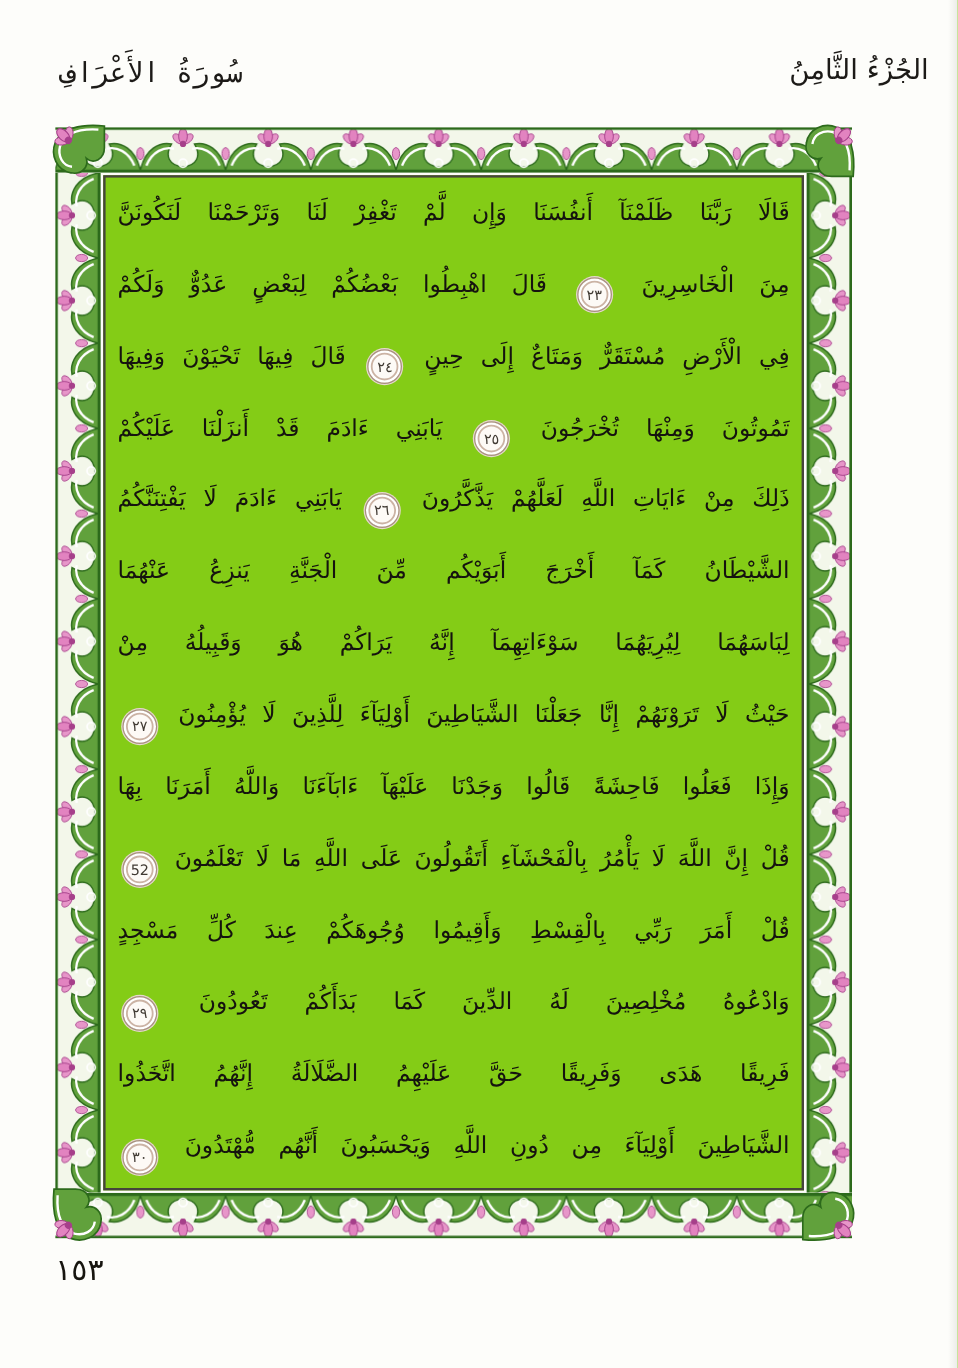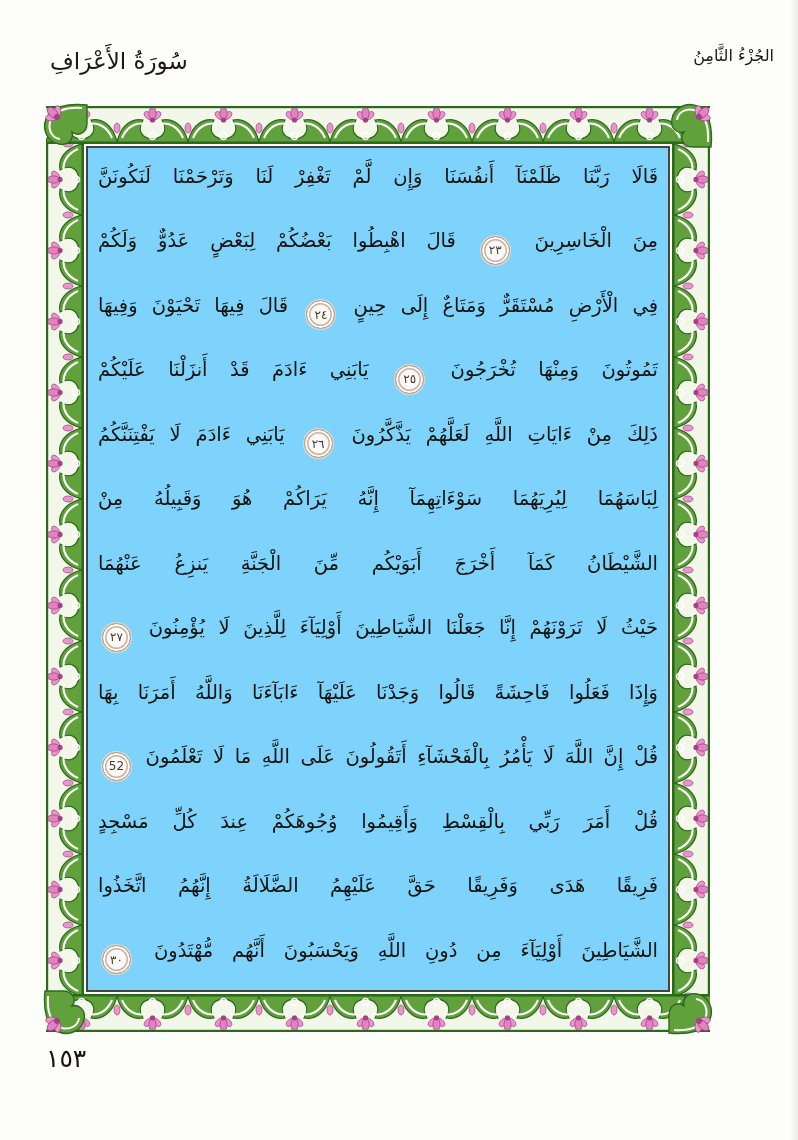--- a/index.html
+++ b/index.html
@@ -8,44 +8,44 @@
     background:#fdfdfa;
     font-family:"DejaVu Sans",sans-serif;
   }
   .page{position:absolute;inset:0;}
   .scan-edge{position:absolute;right:0;top:0;width:8px;height:100%;
     background:linear-gradient(to right,rgba(0,0,0,0),rgba(0,0,0,0.07));}
 
   
   .surah-title{
     position:absolute;left:50px;top:48px;font-size:23px;color:#1c1a17;
-    direction:rtl;letter-spacing:0;
+    direction:rtl;letter-spacing:0;font-family:Liberation Mono, monospace;
   }
   .juz-title{
-    position:absolute;right:24px;top:46px;font-size:16px;color:#1c1a17;
+    position:absolute;right:24px;top:46px;font-size:23px;color:#1c1a17;
     direction:rtl;
   }
 
   
   .border-box{position:absolute;left:46px;top:106px;width:664px;height:926px;}
   .band{position:absolute;display:block;}
   .band-top{left:0;top:0;width:664px;height:38px;}
   .band-bottom{left:0;bottom:0;width:664px;height:38px;transform:scaleY(-1);}
   .band-left{left:0;top:38px;width:38px;height:850px;}
   .band-right{right:0;top:38px;width:38px;height:850px;transform:scaleX(-1);}
   .corner{position:absolute;width:50px;height:50px;}
   .c-tl{left:-7px;top:-7px;}
   .c-tr{right:-7px;top:-7px;transform:rotate(90deg);}
   .c-br{right:-7px;bottom:-7px;transform:rotate(180deg);}
   .c-bl{left:-7px;bottom:-7px;transform:rotate(270deg);}
 
   
   .text-frame{
     position:absolute;left:40px;top:40px;right:40px;bottom:40px;
-    border:2px solid #45453b;background:#7dd3fc;
+    border:2px solid #45453b;background:#84cc16;
   }
   .text-area{
     position:absolute;inset:2px 10px;display:flex;flex-direction:column;
   }
   .qline{
     flex:1;direction:rtl;unicode-bidi:embed;
     text-align:justify;text-align-last:justify;
     font-size:19.5px;color:#15130f;line-height:54px;
     white-space:nowrap;overflow:visible;
   }
@@ -239,26 +239,27 @@
       </g>
     </svg>
 
     <div class="text-frame">
       <div class="text-area">
           <div class="qline">قَالَا رَبَّنَا ظَلَمْنَآ أَنفُسَنَا وَإِن لَّمْ تَغْفِرْ لَنَا وَتَرْحَمْنَا لَنَكُونَنَّ</div>
           <div class="qline">مِنَ الْخَاسِرِينَ <span class="ayah-marker">٢٣</span> قَالَ اهْبِطُوا بَعْضُكُمْ لِبَعْضٍ عَدُوٌّ وَلَكُمْ</div>
           <div class="qline">فِي الْأَرْضِ مُسْتَقَرٌّ وَمَتَاعٌ إِلَى حِينٍ <span class="ayah-marker">٢٤</span> قَالَ فِيهَا تَحْيَوْنَ وَفِيهَا</div>
           <div class="qline">تَمُوتُونَ وَمِنْهَا تُخْرَجُونَ <span class="ayah-marker">٢٥</span> يَابَنِي ءَادَمَ قَدْ أَنزَلْنَا عَلَيْكُمْ</div>
           <div class="qline">ذَلِكَ مِنْ ءَايَاتِ اللَّهِ لَعَلَّهُمْ يَذَّكَّرُونَ <span class="ayah-marker">٢٦</span> يَابَنِي ءَادَمَ لَا يَفْتِنَنَّكُمُ</div>
+          <div class="qline">الشَّيْطَانُ كَمَآ أَخْرَجَ أَبَوَيْكُم مِّنَ الْجَنَّةِ يَنزِعُ عَنْهُمَا</div>
           <div class="qline">لِبَاسَهُمَا لِيُرِيَهُمَا سَوْءَاتِهِمَآ إِنَّهُ يَرَاكُمْ هُوَ وَقَبِيلُهُ مِنْ</div>
-          <div class="qline">الشَّيْطَانُ كَمَآ أَخْرَجَ أَبَوَيْكُم مِّنَ الْجَنَّةِ يَنزِعُ عَنْهُمَا</div>
           <div class="qline">حَيْثُ لَا تَرَوْنَهُمْ إِنَّا جَعَلْنَا الشَّيَاطِينَ أَوْلِيَآءَ لِلَّذِينَ لَا يُؤْمِنُونَ <span class="ayah-marker">٢٧</span></div>
           <div class="qline">وَإِذَا فَعَلُوا فَاحِشَةً قَالُوا وَجَدْنَا عَلَيْهَآ ءَابَآءَنَا وَاللَّهُ أَمَرَنَا بِهَا</div>
           <div class="qline">قُلْ إِنَّ اللَّهَ لَا يَأْمُرُ بِالْفَحْشَآءِ أَتَقُولُونَ عَلَى اللَّهِ مَا لَا تَعْلَمُونَ <span class="ayah-marker">52</span></div>
           <div class="qline">قُلْ أَمَرَ رَبِّي بِالْقِسْطِ وَأَقِيمُوا وُجُوهَكُمْ عِندَ كُلِّ مَسْجِدٍ</div>
+          <div class="qline">وَادْعُوهُ مُخْلِصِينَ لَهُ الدِّينَ كَمَا بَدَأَكُمْ تَعُودُونَ <span class="ayah-marker">٢٩</span></div>
           <div class="qline">فَرِيقًا هَدَى وَفَرِيقًا حَقَّ عَلَيْهِمُ الضَّلَالَةُ إِنَّهُمُ اتَّخَذُوا</div>
           <div class="qline">الشَّيَاطِينَ أَوْلِيَآءَ مِن دُونِ اللَّهِ وَيَحْسَبُونَ أَنَّهُم مُّهْتَدُونَ <span class="ayah-marker">٣٠</span></div>
         </div>
     </div>
   </div>
 
   <div class="page-num">١٥٣</div>
 
   <div class="scan-edge"></div>
 </div>

